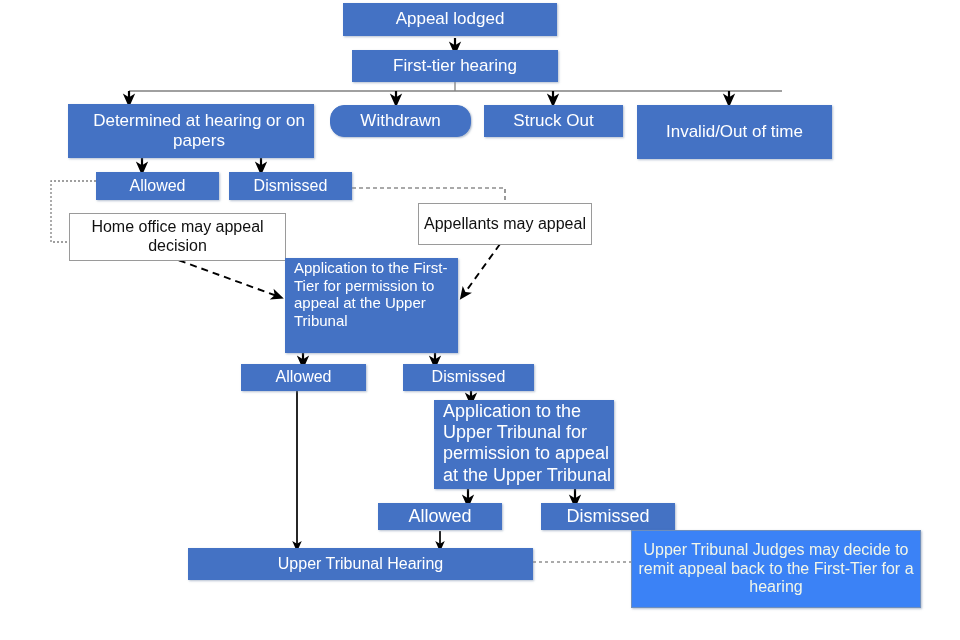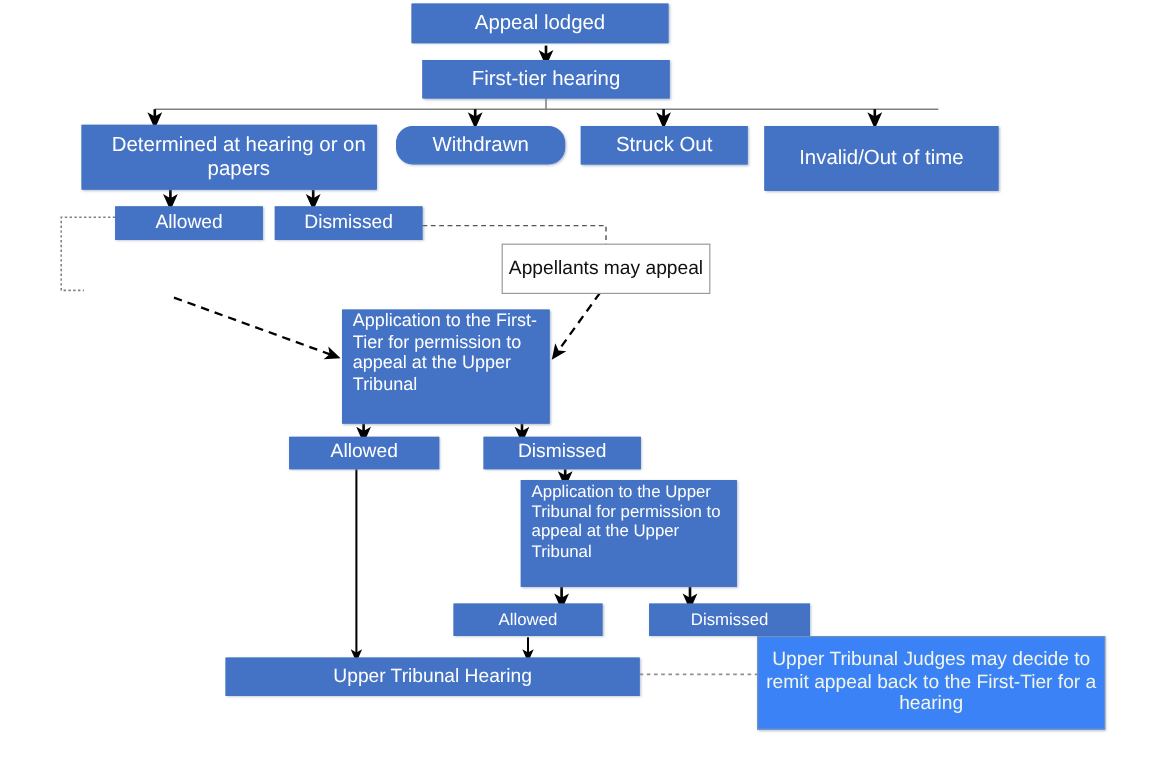--- a/index.html
+++ b/index.html
@@ -61,21 +61,21 @@
     width: 100%;
     padding: 0 4px;
     box-sizing: border-box;
   }
   .node.left-text .label {
     padding: 0 0 0 8px;
   }
   .f17 { font-size: 17px; }
   .f16 { font-size: 16px; }
   .f15 { font-size: 15px; }
-  .f14 { font-size: 14px; }
+  .f14 { font-size: 18px; }
   .clip-top {
     align-items: flex-start;
   }
   .clip-top .label {
     padding-top: 5px;
   }
 </style>
 </head>
 <body>
 
@@ -183,20 +183,23 @@
   </div>
 
   <div class="node blue f16" style="left:96px; top:172px; width:123px; height:28px;">
     <span class="label">Allowed</span>
   </div>
 
   <div class="node blue f16" style="left:229px; top:172px; width:123px; height:28px;">
     <span class="label">Dismissed</span>
   </div>
 
+  <div class="node white f16" style="left:69px; top:213px; width:217px; height:48px;">
+    <span class="label">Home office may appeal decision</span>
+  </div>
 
   <div class="node white f16" style="left:418px; top:203px; width:174px; height:42px;">
     <span class="label">Appellants may appeal</span>
   </div>
 
   <div class="node blue f15 left-text clip-top" style="left:285px; top:258px; width:173px; height:95px;">
     <span class="label">Application to the First-Tier for permission to appeal at the Upper Tribunal</span>
   </div>
 
   <div class="node blue f16" style="left:241px; top:364px; width:125px; height:27px;">

